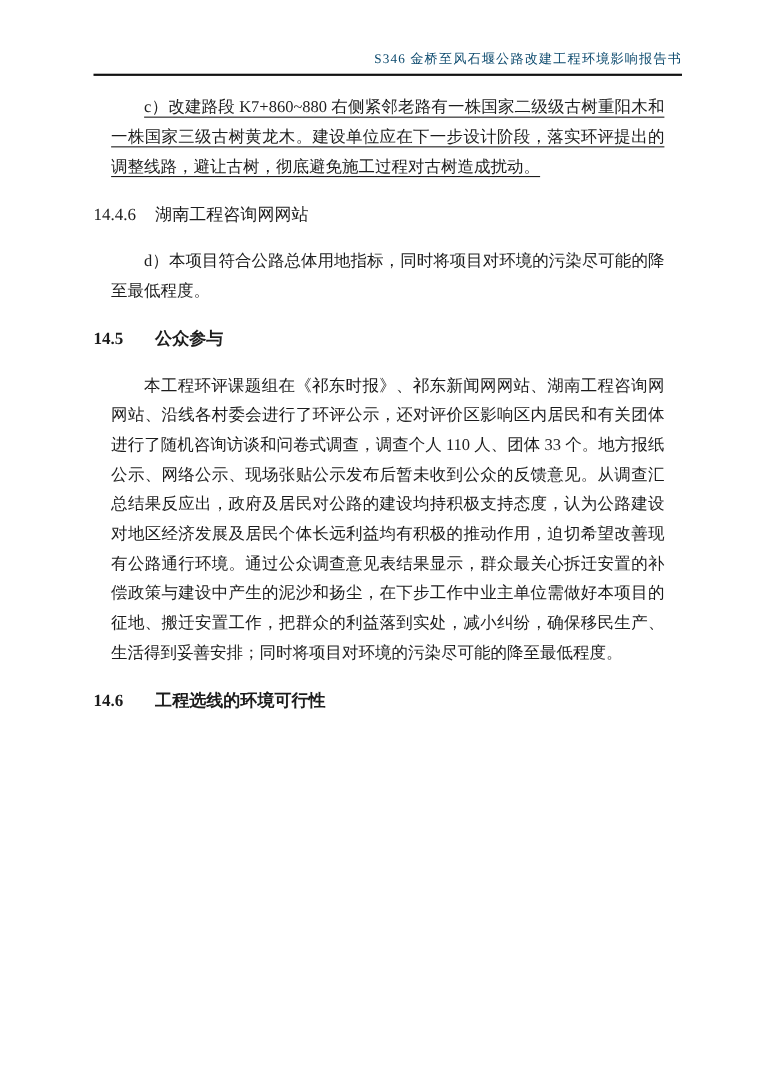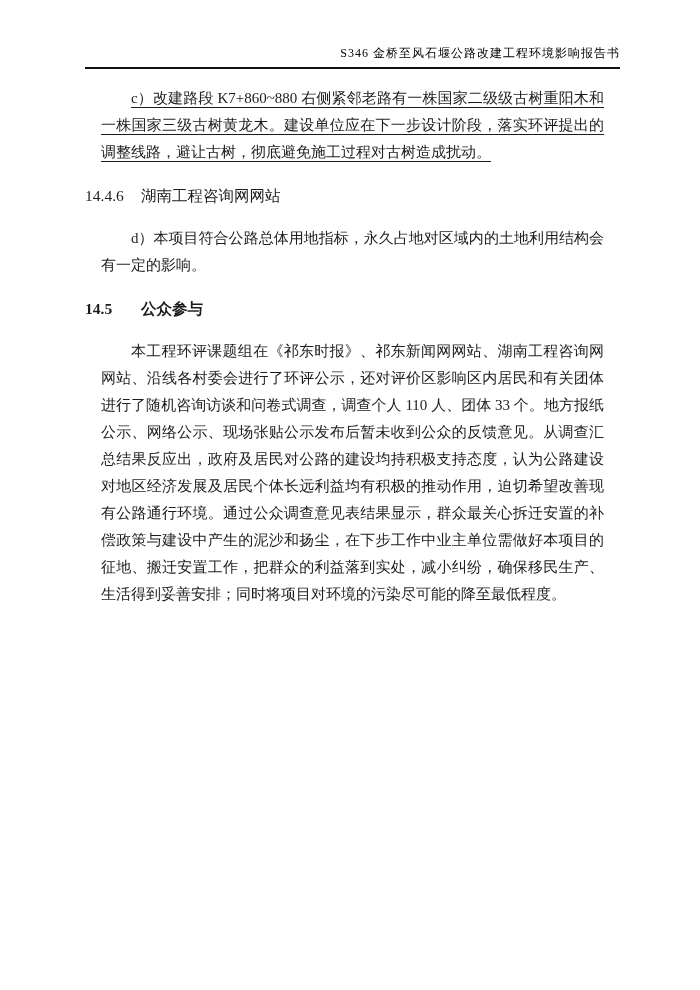--- a/index.html
+++ b/index.html
@@ -19,21 +19,21 @@
     font-family: "Liberation Serif", "DejaVu Serif", serif;
     box-sizing: border-box;
     padding: 0 80px 0 85px;
   }
   .header-title {
     margin-top: 46px;
     text-align: right;
     font-size: 12px;
     line-height: 15px;
     letter-spacing: 1px;
-    color: #000000;
+    color: #0c4a6e;
   }
   .header-rule {
     margin-top: 6px;
     height: 2px;
     background: #111;
     width: 100%;
   }
   .doc-body {
     margin-top: 12px;
     font-size: 15px;
@@ -79,25 +79,28 @@
 
     <p class="para underlined">c）改建路段 K7+860~880 右侧紧邻老路有一株国家二级级古树重阳木和一株国家三级古树黄龙木。建设单位应在下一步设计阶段，落实环评提出的调整线路，避让古树，彻底避免施工过程对古树造成扰动。</p>
 
     <h3 class="heading">
       <span class="h-num">14.4.6</span><span class="h-title">湖南工程咨询网网站</span>
     </h3>
 
 
 
 
-    <p class="para">d）本项目符合公路总体用地指标，永久占地对区域内的土地利用结构会有一定的影响。</p>
+    <p class="para">d）本项目符合公路总体用地指标，同时将项目对环境的污染尽可能的降至最低程度。</p>
 
     <h3 class="heading bold">
       <span class="h-num">14.5</span><span class="h-title">公众参与</span>
     </h3>
 
     <p class="para">本工程环评课题组在《祁东时报》、祁东新闻网网站、湖南工程咨询网网站、沿线各村委会进行了环评公示，还对评价区影响区内居民和有关团体进行了随机咨询访谈和问卷式调查，调查个人 110 人、团体 33 个。地方报纸公示、网络公示、现场张贴公示发布后暂未收到公众的反馈意见。从调查汇总结果反应出，政府及居民对公路的建设均持积极支持态度，认为公路建设对地区经济发展及居民个体长远利益均有积极的推动作用，迫切希望改善现有公路通行环境。通过公众调查意见表结果显示，群众最关心拆迁安置的补偿政策与建设中产生的泥沙和扬尘，在下步工作中业主单位需做好本项目的征地、搬迁安置工作，把群众的利益落到实处，减小纠纷，确保移民生产、生活得到妥善安排；同时将项目对环境的污染尽可能的降至最低程度。</p>
 
+    <h3 class="heading bold">
+      <span class="h-num">14.6</span><span class="h-title">工程选线的环境可行性</span>
+    </h3>
 
 
   </div>
 
 </div>
 
 </body></html>

